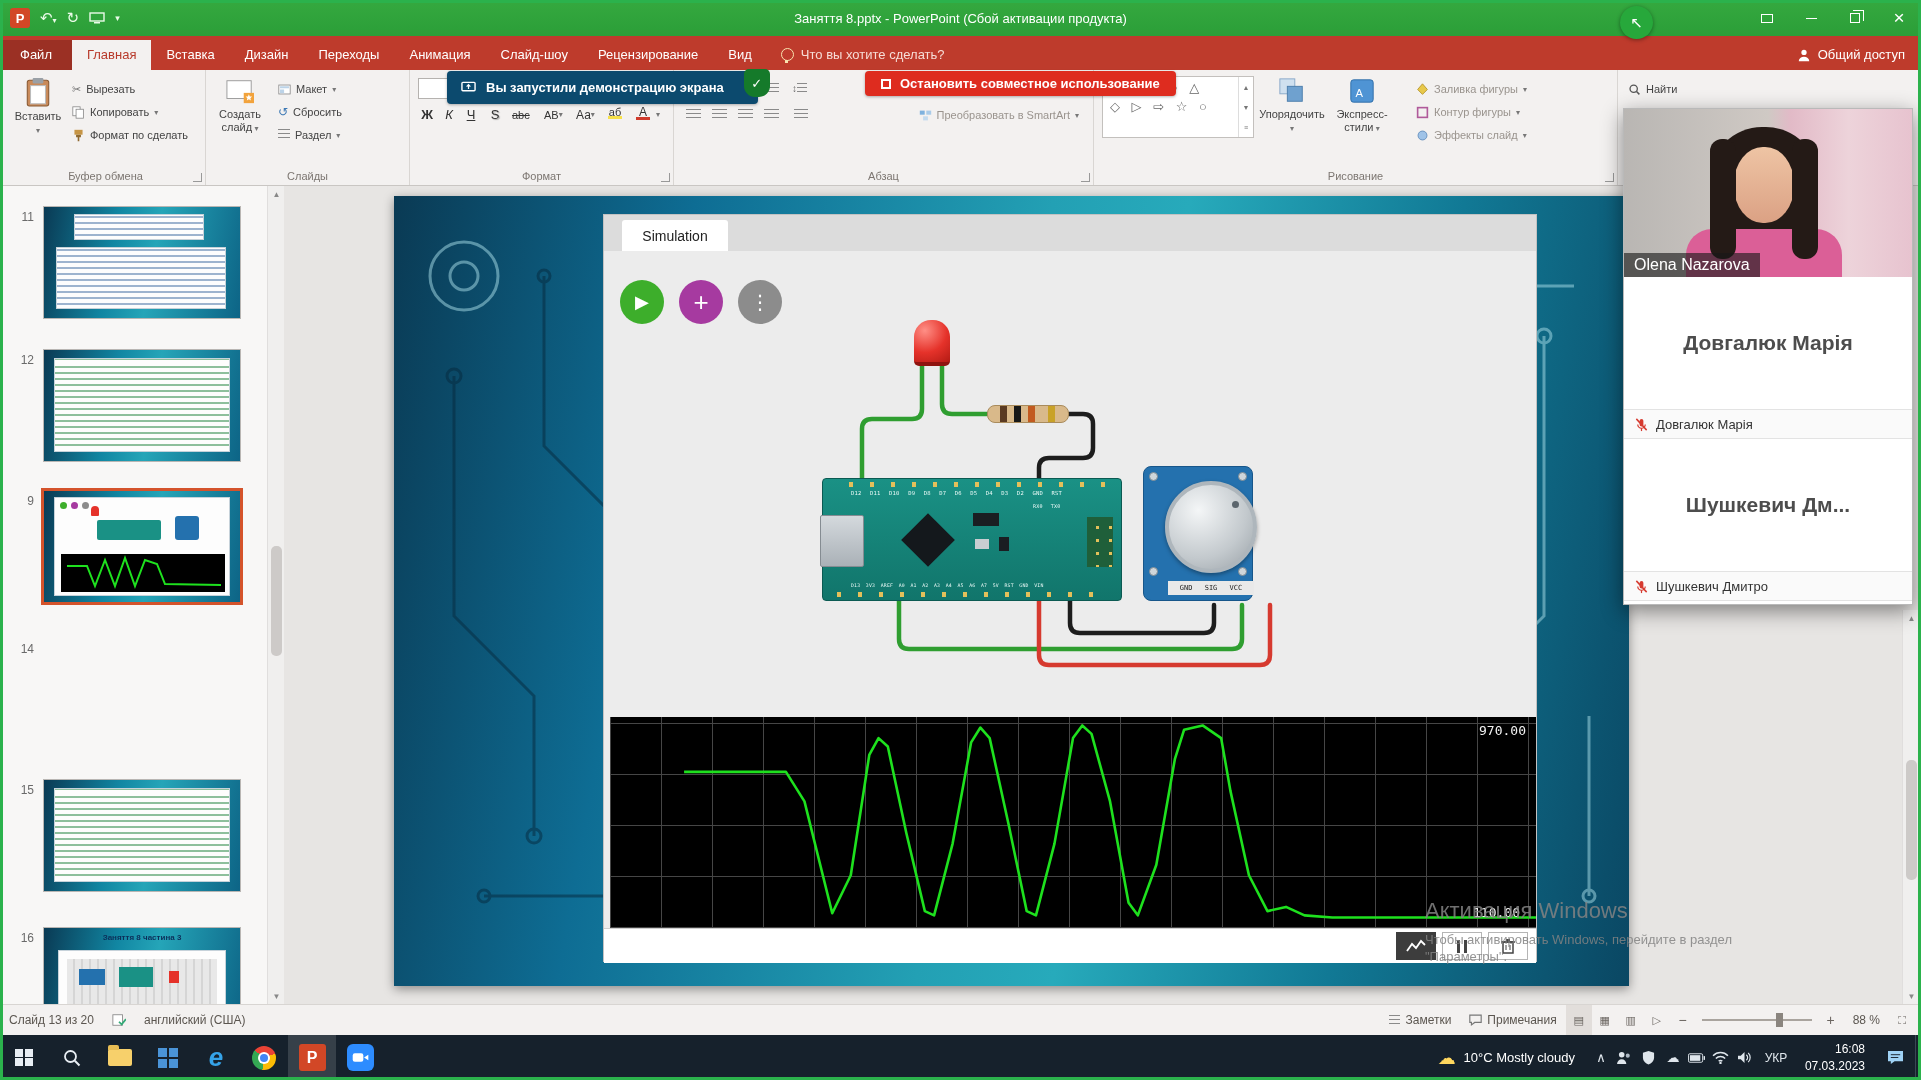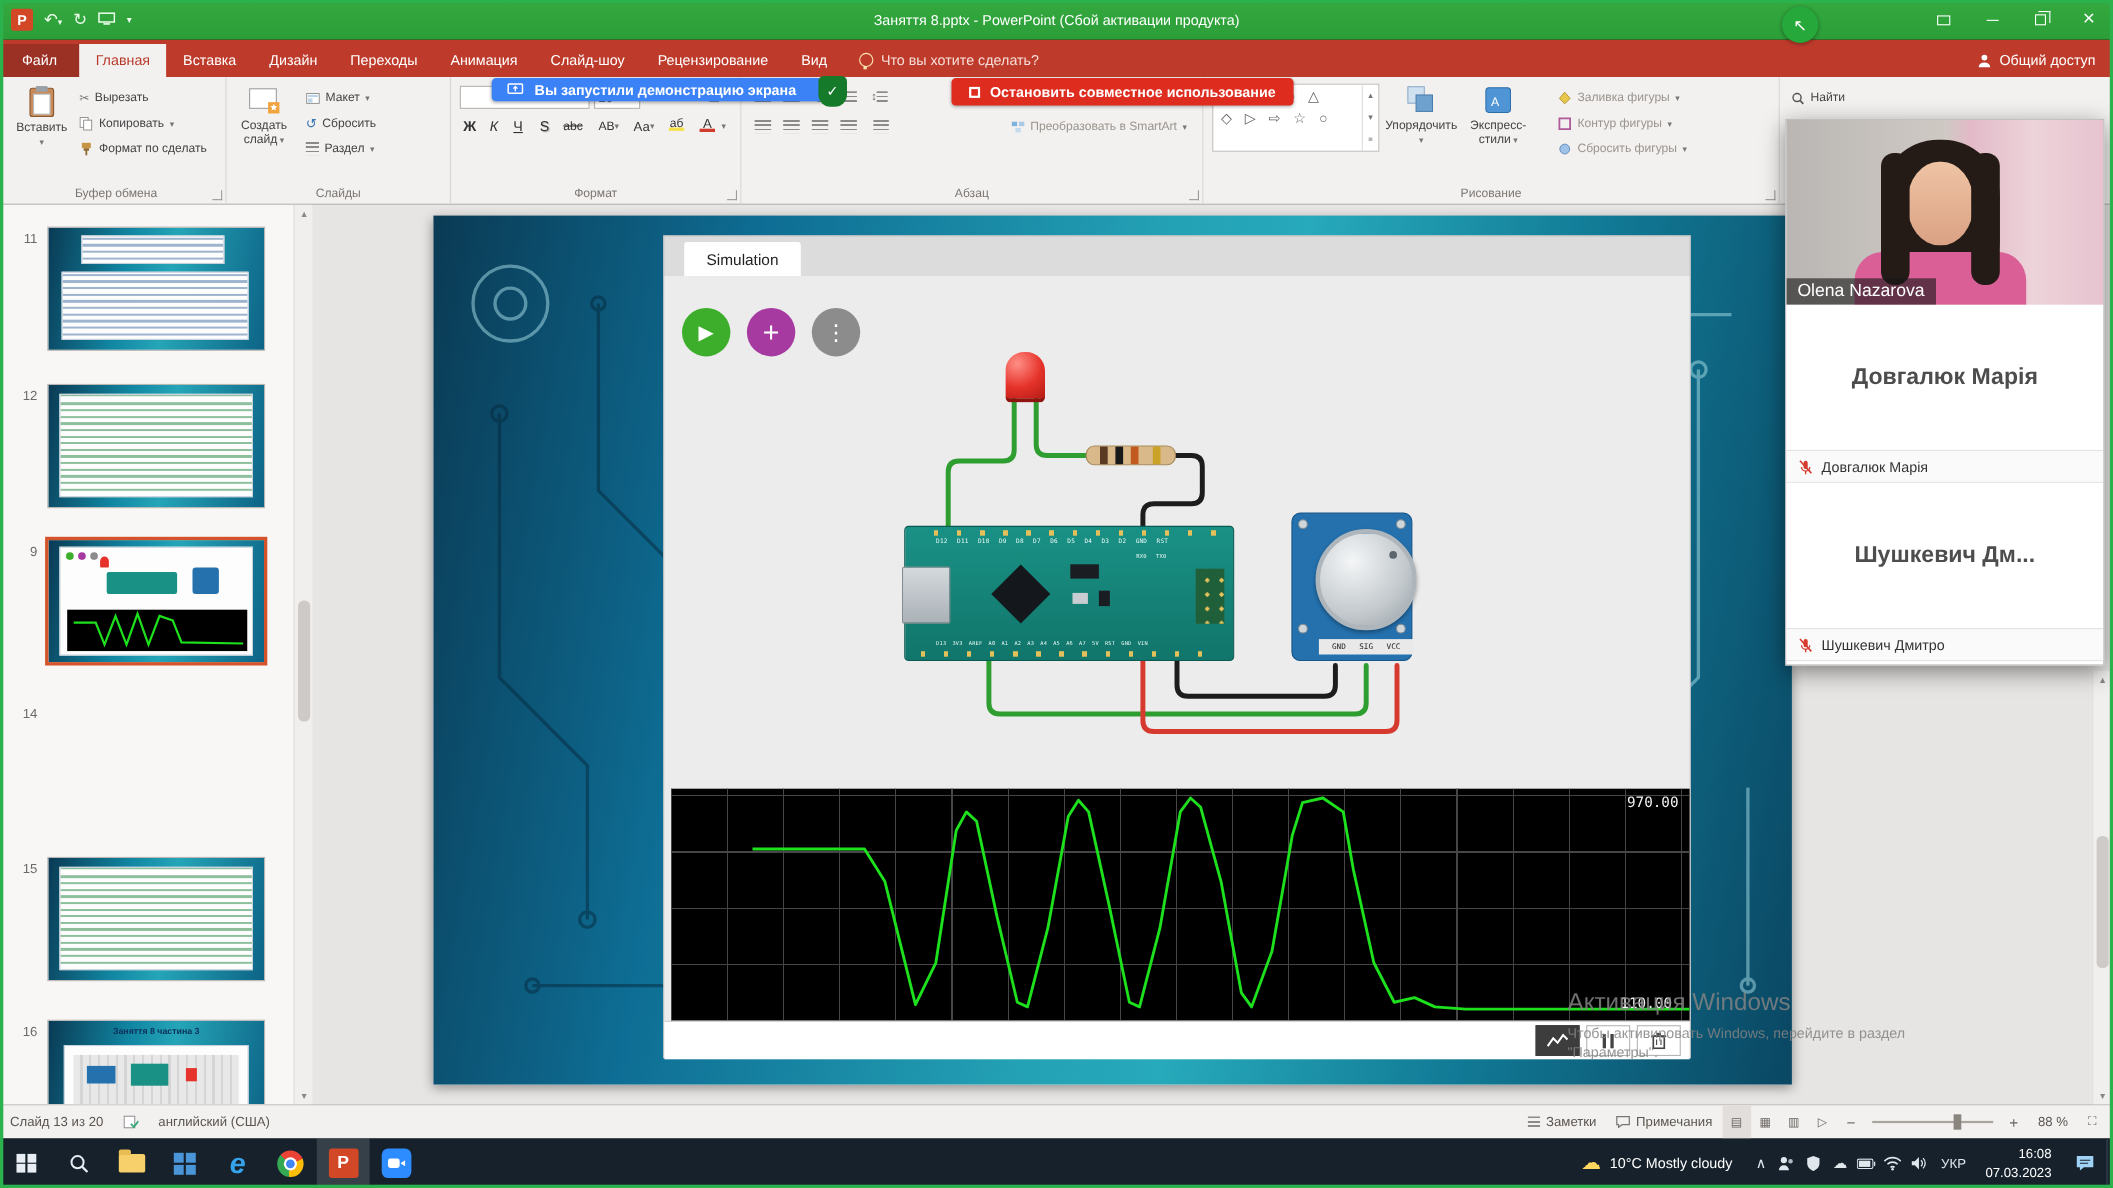--- a/index.html
+++ b/index.html
@@ -22,21 +22,21 @@
   
   #tabrow{position:absolute;left:0;top:36px;width:1921px;height:34px;background:#be3b2c;display:flex;align-items:flex-end;z-index:19}
   .tab{padding:7px 15px 8px;font-size:13px;color:#fff;white-space:nowrap}
   .tab.file{background:rgba(0,0,0,.18);padding:7px 20px 8px}
   .tab.active{background:#f3f1f0;color:#b83a2b}
   .tellme{display:flex;align-items:center;gap:7px;color:#f6dcd6;font-size:13px;padding:7px 14px 8px}
   .bulb{width:13px;height:13px;border:1.5px solid #f8e4b0;border-radius:50%;position:relative}
   .bulb::after{content:"";position:absolute;left:3.5px;top:11px;width:3px;height:3px;background:#f8e4b0}
   .sharebtn{margin-left:auto;display:flex;align-items:center;gap:7px;color:#fff;font-size:13px;padding:7px 16px 8px}
   
-  #banner-green{position:absolute;left:447px;top:71px;height:21px;background:#3b82f6;border-radius:4px;
+  #banner-green{position:absolute;left:447px;top:71px;height:33px;background:#0c4a6e;border-radius:4px;
     display:flex;align-items:center;gap:10px;padding:0 34px 0 14px;z-index:300;box-shadow:0 1px 3px rgba(0,0,0,.3)}
   #banner-green span{color:#fff;font-size:13px;font-weight:bold}
   .shield{position:absolute;right:-12px;top:-2px;width:26px;height:28px;background:#157a2a;border-radius:5px 5px 11px 11px;
     display:flex;align-items:center;justify-content:center;color:#fff;font-size:13px}
   #banner-red{position:absolute;left:865px;top:71px;height:25px;background:#de2c1f;border-radius:4px;
     display:flex;align-items:center;gap:9px;padding:0 16px;z-index:300;box-shadow:0 1px 3px rgba(0,0,0,.3)}
   #banner-red span{color:#fff;font-size:13px;font-weight:bold}
   .stopsq{width:10px;height:10px;border:2px solid #fff;background:#de2c1f}
   
   #ribbon{position:absolute;left:0;top:70px;width:1921px;height:116px;background:#f3f1f0;border-bottom:1px solid #c9c6c3;z-index:18}
@@ -84,21 +84,21 @@
     background:linear-gradient(#1a9185,#11756b);border:1px solid #0b5a52;color:#eafaf7}
   .pinstrip{position:absolute;left:26px;right:14px;height:5px;
     background:repeating-linear-gradient(90deg,#e4c05a 0 4px,transparent 4px 21px)}
   .pinlabels{position:absolute;left:28px;right:6px;font-size:5.5px;letter-spacing:.2px;word-spacing:5px;white-space:nowrap;
     font-family:"DejaVu Sans Mono",monospace}
   #usb{position:absolute;left:-3px;top:36px;width:44px;height:52px;background:linear-gradient(#d4d9dd,#aab1b7);border:1px solid #858c92;border-radius:2px}
   #chip{position:absolute;left:86px;top:42px;width:38px;height:38px;background:#14181c;transform:rotate(45deg)}
   .smd{position:absolute;background:#1a1e22}
   #icsp{position:absolute;right:8px;top:38px;width:26px;height:50px;background:#1f5f3a;
     background-image:radial-gradient(circle,#e4c05a 1.8px,transparent 2px);background-size:13px 13px;background-position:4px 4px}
-  #pot{position:absolute;left:570px;top:251px;width:110px;height:135px;border-radius:8px;background:#2471ae;border:1px solid #17568a}
+  #pot{position:absolute;left:539px;top:251px;width:110px;height:135px;border-radius:8px;background:#2471ae;border:1px solid #17568a}
   .screw{position:absolute;width:9px;height:9px;border-radius:50%;background:#cfd6da;border:1.5px solid #7e8b94}
   #knob{position:absolute;left:21px;top:14px;width:92px;height:92px;border-radius:50%;
     background:radial-gradient(circle at 35% 30%,#f4f6f7,#c3c9cd 60%,#99a1a7);border:4px solid #aeb6bc;box-shadow:0 2px 4px rgba(0,0,0,.35)}
   #knob::after{content:"";position:absolute;right:14px;top:16px;width:7px;height:7px;border-radius:50%;background:#5c666d}
   #pot-label{position:absolute;left:24px;bottom:5px;width:86px;height:14px;background:#e9e9e9;color:#222;
     font-size:7px;display:flex;align-items:center;justify-content:center;word-spacing:8px;font-family:"DejaVu Sans Mono",monospace}
   
   #scope{position:absolute;left:6px;top:502px;width:926px;height:211px;background:#000;
     background-image:repeating-linear-gradient(90deg,#464646 0 1px,transparent 1px 51px),
                      repeating-linear-gradient(0deg,#464646 0 1px,transparent 1px 51px)}
@@ -421,21 +421,21 @@
         <svg width="13" height="13" viewBox="0 0 16 16">
           <rect x="2" y="2" width="12" height="12" fill="none" stroke="#b05a9a" stroke-width="2"></rect>
         </svg>
         <span>Контур фигуры</span>
         <span class="caret">▾</span>
       </div>
     <div class="rsm" style="left:322px;top:54px;color:#9a948e">
         <svg width="13" height="13" viewBox="0 0 16 16">
           <circle cx="8" cy="8" r="5.5" fill="#9fc3e8" stroke="#5a86b8"></circle>
         </svg>
-        <span>Сбросить фигуры</span>
+        <span>Эффекты слайд</span>
         <span class="caret">▾</span>
       </div>
     <div class="rg-label">Рисование</div>
     <div class="dlg"></div>
   </div>
 
   <div class="rgroup" style="left:1618px;width:150px;border-right:none">
     <div class="rsm" style="left:10px;top:8px">
         <svg width="13" height="13" viewBox="0 0 16 16">
           <circle cx="7" cy="7" r="4.5" fill="none" stroke="#555" stroke-width="1.6"></circle>

